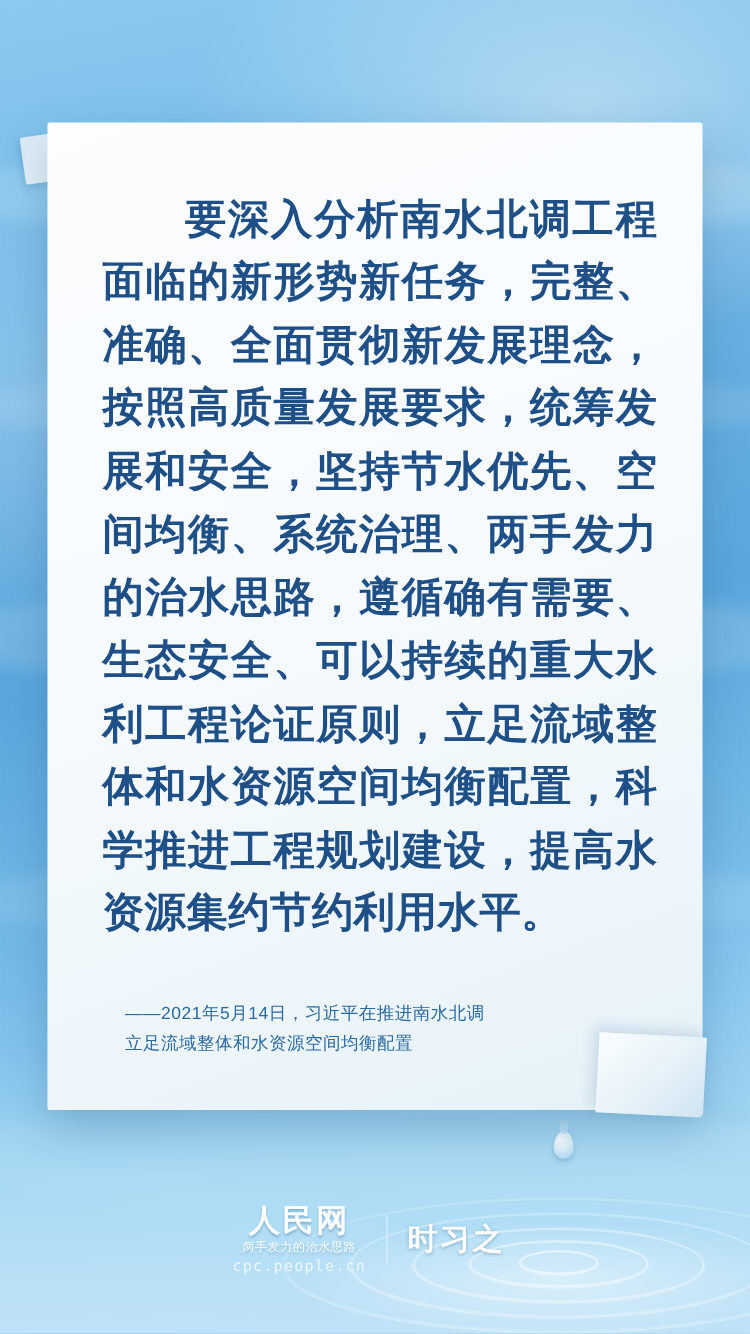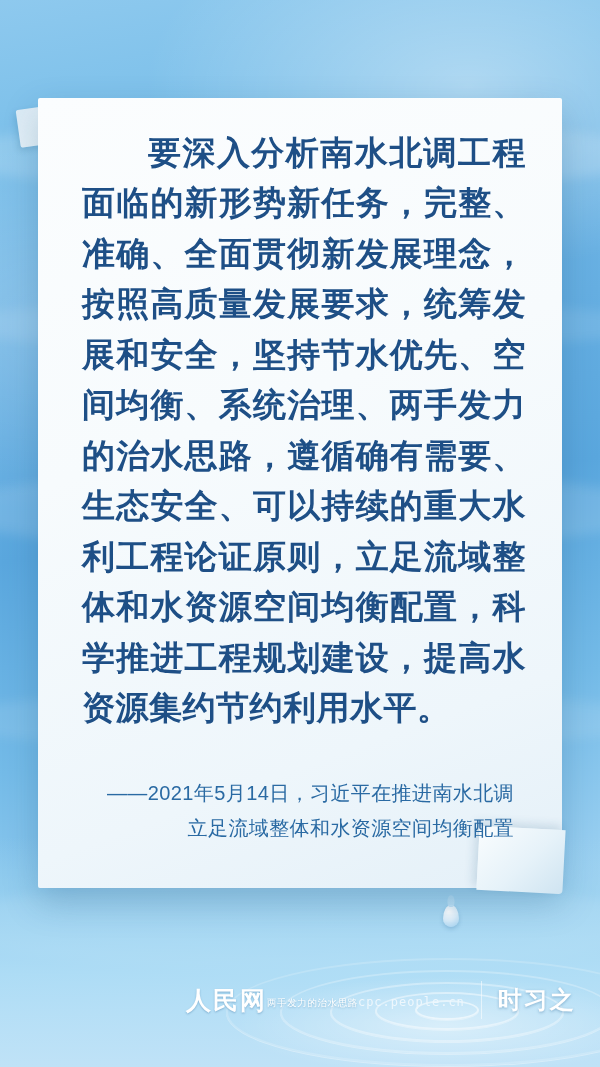--- a/index.html
+++ b/index.html
@@ -120,61 +120,60 @@
     width: 86px;
     height: 64px;
     background: linear-gradient(315deg, #cfe4f1 0%, #e6f2f9 45%, #fafdfe 100%);
     border-radius: 0 0 4px 0;
     transform: rotate(3deg);
     box-shadow: -4px -4px 10px rgba(30,90,130,0.16);
   }
   .paper-inner {
     position: absolute;
     inset: 0;
-    padding: 30px 36px 0 44px;
+    padding: 52px 36px 0 44px;
     box-sizing: border-box;
   }
 
   .quote-body {
     color: #1e4f86;
     font-family: "DejaVu Serif", "Liberation Serif", serif;
     font-weight: 700;
     font-size: 33px;
     line-height: 1.53;
     letter-spacing: 0.5px;
     text-indent: 2em;
     text-align: justify;
     text-justify: inter-ideograph;
     margin: 0;
   }
 
   .attribution {
     margin-top: 42px;
     color: #2a6aa3;
     font-family: "Liberation Sans", sans-serif;
-    font-size: 20px;
+    font-size: 14px;
     line-height: 1.75;
     letter-spacing: 0.4px;
     padding-left: 18px;
     padding-right: 12px;
-    text-align: right;
   }
 
   
   .brand {
     position: absolute;
     left: 186px;
     bottom: 48px;
     display: flex;
     align-items: center;
     gap: 12px;
   }
   .brand-logo {
     display: flex;
-    flex-direction: row;
+    flex-direction: column;
     align-items: center;
     line-height: 1;
   }
   .brand-logo .cn {
     font-family: "DejaVu Serif", "Liberation Serif", serif;
     font-weight: 700;
     font-size: 25px;
     color: #ffffff;
     letter-spacing: 2px;
     text-shadow: 0 1px 2px rgba(30,90,140,0.35);

